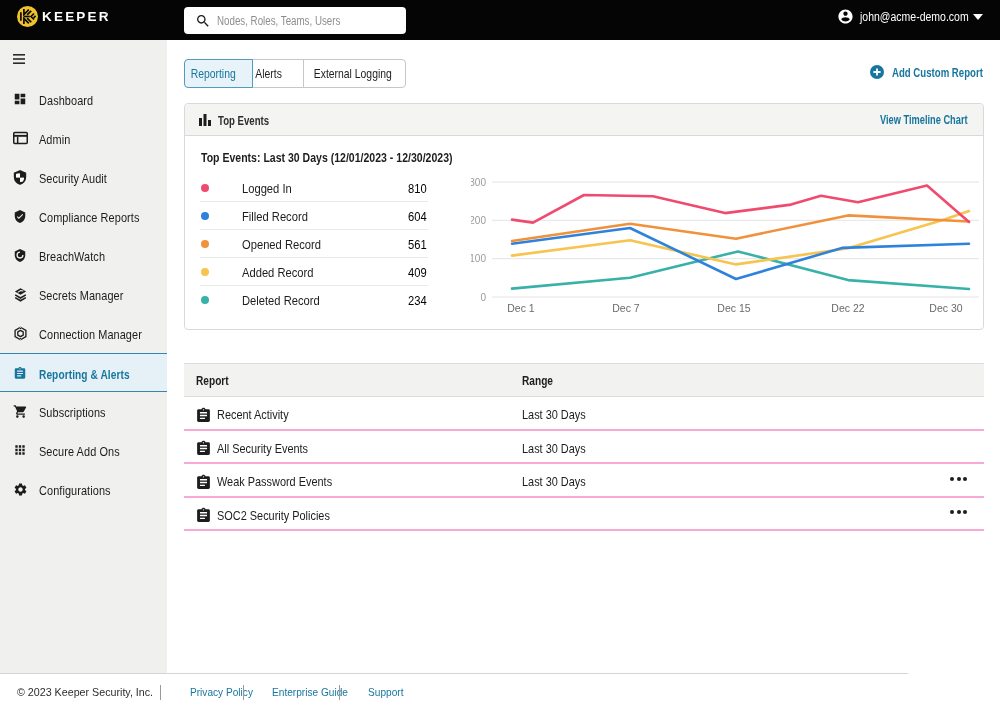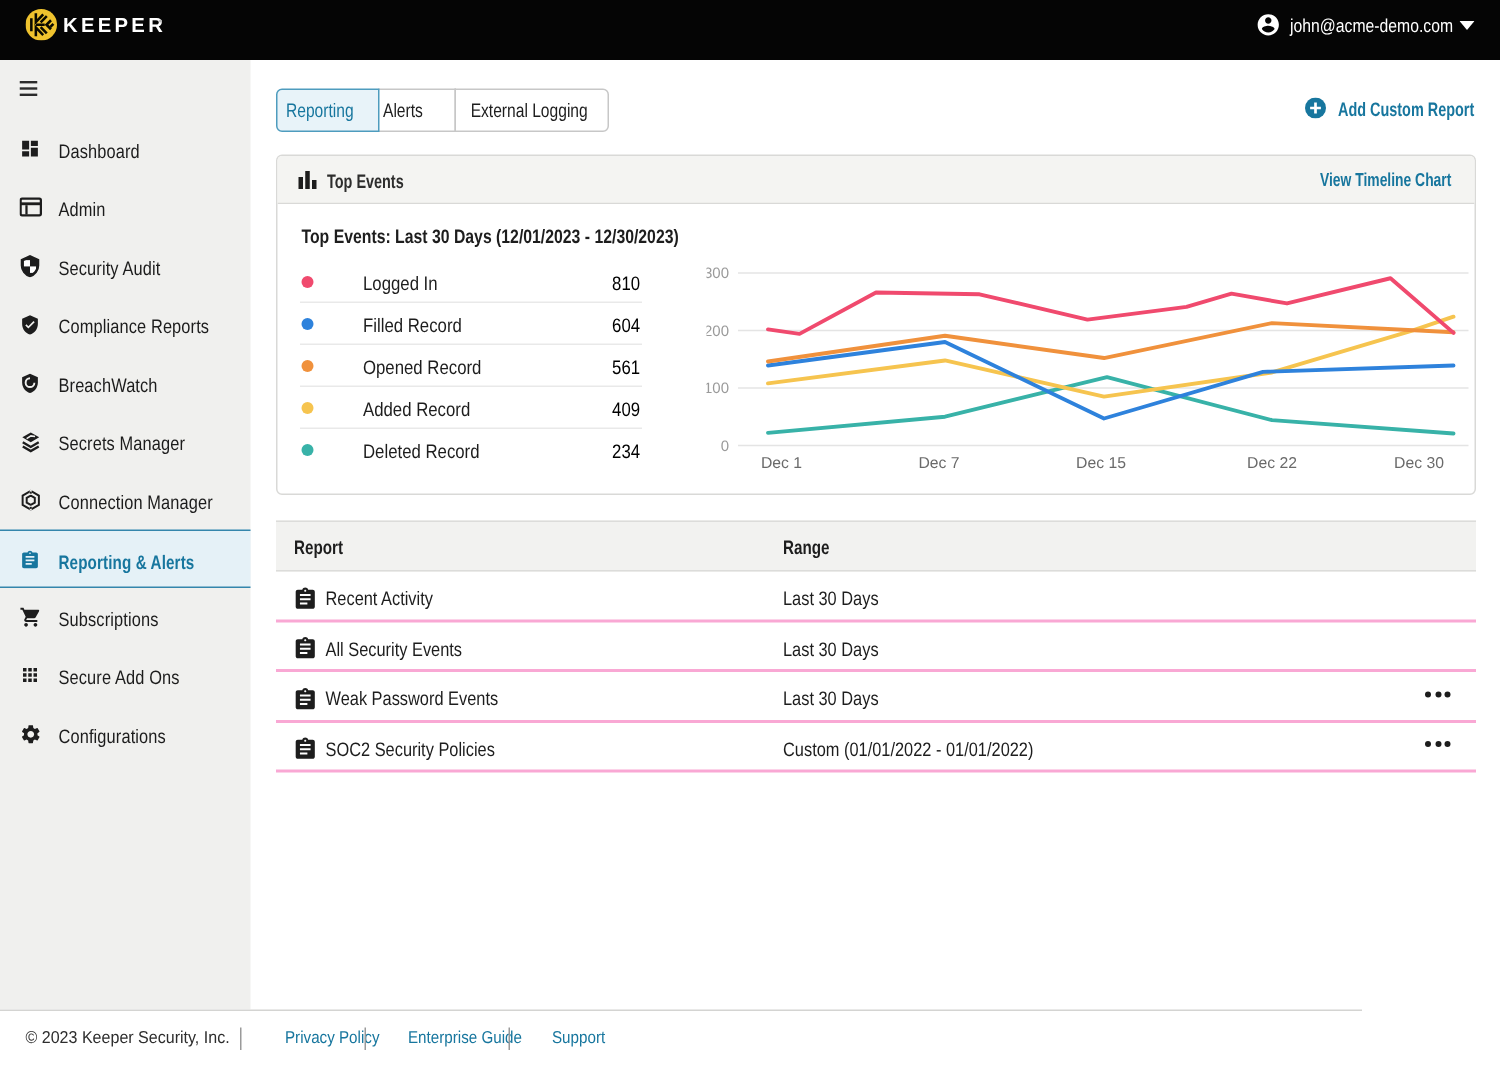--- a/index.html
+++ b/index.html
@@ -56,21 +56,21 @@
 #cttitle { position:absolute; left:16px; top:46px; font-size:13px; font-weight:bold; color:#1d1d1d; }
 .lrow { position:absolute; left:15px; width:228px; height:28px; border-bottom:1px solid #e9e9e9; }
 .lrow:last-of-type { border-bottom:none; }
 .lrow .dot { position:absolute; left:1px; top:10px; width:8px; height:8px; border-radius:50%; }
 .lrow .lb { position:absolute; left:18px; top:7px; font-size:13px; color:#1d1d1d;padding-left:24px; }
 .lrow .v { position:absolute; right:1px; top:7px; font-size:13px; color:#000000; }
 
 
 #rtable { position:absolute; left:184px; top:347px; width:800px; }
 #rthead { position:relative; height:34px; background:#f2f2f0; border-top:1px solid #dcdcda;
-  border-bottom:1px solid #dcdcda; }
+  border-bottom:1px solid #dcdcda;margin-top:16px; }
 .rth { position:absolute; top:9px; font-size:13px; font-weight:bold; color:#1d1d1d; }
 .rrow { position:relative; height:33.5px; border-bottom:2px solid #f9a8d4; }
 .rrow .ic { position:absolute; left:10.5px; top:9.5px; }
 .rrow .nm { position:absolute; left:33px; top:10px; font-size:13px; color:#1d1d1d; }
 .rrow .rg { position:absolute; left:338px; top:10px; font-size:13px; color:#1d1d1d; }
 .rrow .dots { position:absolute; right:17px; top:12.5px; width:17px; height:4px; }
 .rrow .dots i { position:absolute; top:0; width:4px; height:4px; border-radius:50%; background:#1d1d1d; }
 
 
 #footer { position:absolute; left:0; top:673px; width:908px; height:38px; background:#fff;
@@ -91,20 +91,26 @@
       <path d="M6.9 18.1 V12.3 L11.8 17.4"></path>
       <path d="M7 10.5 H12.8"></path>
       <path d="M14.2 4.8 L10.1 8.9"></path>
       <path d="M14.2 16.2 L10.1 12.1"></path>
       <path d="M17 7.5 L14 10.5 L17 13.5"></path>
       <path d="M18.6 9.9 L16.6 11.9"></path>
     </g>
   </svg>
   <div id="wordmark">KEEPER</div>
   <div id="tmdot"></div>
+  <div id="search">
+    <svg class="abs" style="left:11px;top:6px" width="16" height="16" viewBox="0 0 24 24">
+      <path fill="#1d1d1d" d="M15.5 14h-.79l-.28-.27C15.41 12.59 16 11.11 16 9.5 16 5.91 13.09 3 9.5 3S3 5.91 3 9.5 5.91 16 9.5 16c1.61 0 3.09-.59 4.23-1.57l.27.28v.79l5 4.99L20.49 19l-4.99-5zm-6 0C7.01 14 5 11.99 5 9.5S7.01 5 9.5 5 14 7.01 14 9.5 11.99 14 9.5 14z"></path>
+    </svg>
+    <span class="ph t78">Nodes, Roles, Teams, Users</span>
+  </div>
   <div id="user">
     <svg class="abs" style="left:0;top:0" width="17" height="17" viewBox="0 0 24 24">
       <path fill="#fff" d="M12 2C6.48 2 2 6.48 2 12s4.48 10 10 10 10-4.48 10-10S17.52 2 12 2zm0 3c1.66 0 3 1.34 3 3s-1.34 3-3 3-3-1.34-3-3 1.34-3 3-3zm0 14.2c-2.5 0-4.71-1.28-6-3.22.03-1.99 4-3.08 6-3.08 1.99 0 5.97 1.09 6 3.08-1.29 1.94-3.5 3.22-6 3.22z"></path>
     </svg>
     <span id="useremail" class="t84">john@acme-demo.com</span>
     <svg class="abs" style="left:136px;top:6px" width="10" height="6" viewBox="0 0 10 6">
       <path fill="#fff" d="M0 0 L10 0 L5 6 Z"></path>
     </svg>
   </div>
 </div>
@@ -320,21 +326,20 @@
         <i style="left:13px"></i>
       </div>
     </div>
   <div class="rrow">
       <span class="ic">
         <svg width="17" height="17" viewBox="0 0 24 24" style="position: absolute; left: 0px; top: 0px;">
           <path fill="#1d1d1d" d="M19 3h-4.18C14.4 1.84 13.3 1 12 1c-1.3 0-2.4.84-2.82 2H5c-1.1 0-2 .9-2 2v14c0 1.1.9 2 2 2h14c1.1 0 2-.9 2-2V5c0-1.1-.9-2-2-2zm-7 0c.55 0 1 .45 1 1s-.45 1-1 1-1-.45-1-1 .45-1 1-1zm2 14H7v-2h7v2zm3-4H7v-2h10v2zm0-4H7V7h10v2z"></path>
         </svg>
       </span>
       <div class="nm"><span class="t84">SOC2 Security Policies</span></div>
-      <div class="rg"><span class="t84">Custom (01/01/2022 - 01/01/2022)</span></div>
       <div class="dots">
         <i style="left:0"></i>
         <i style="left:6.5px"></i>
         <i style="left:13px"></i>
       </div>
     </div>
 </div>
 
 <div id="footer">
   <div class="c"><span class="t93">© 2023 Keeper Security, Inc.</span></div>

